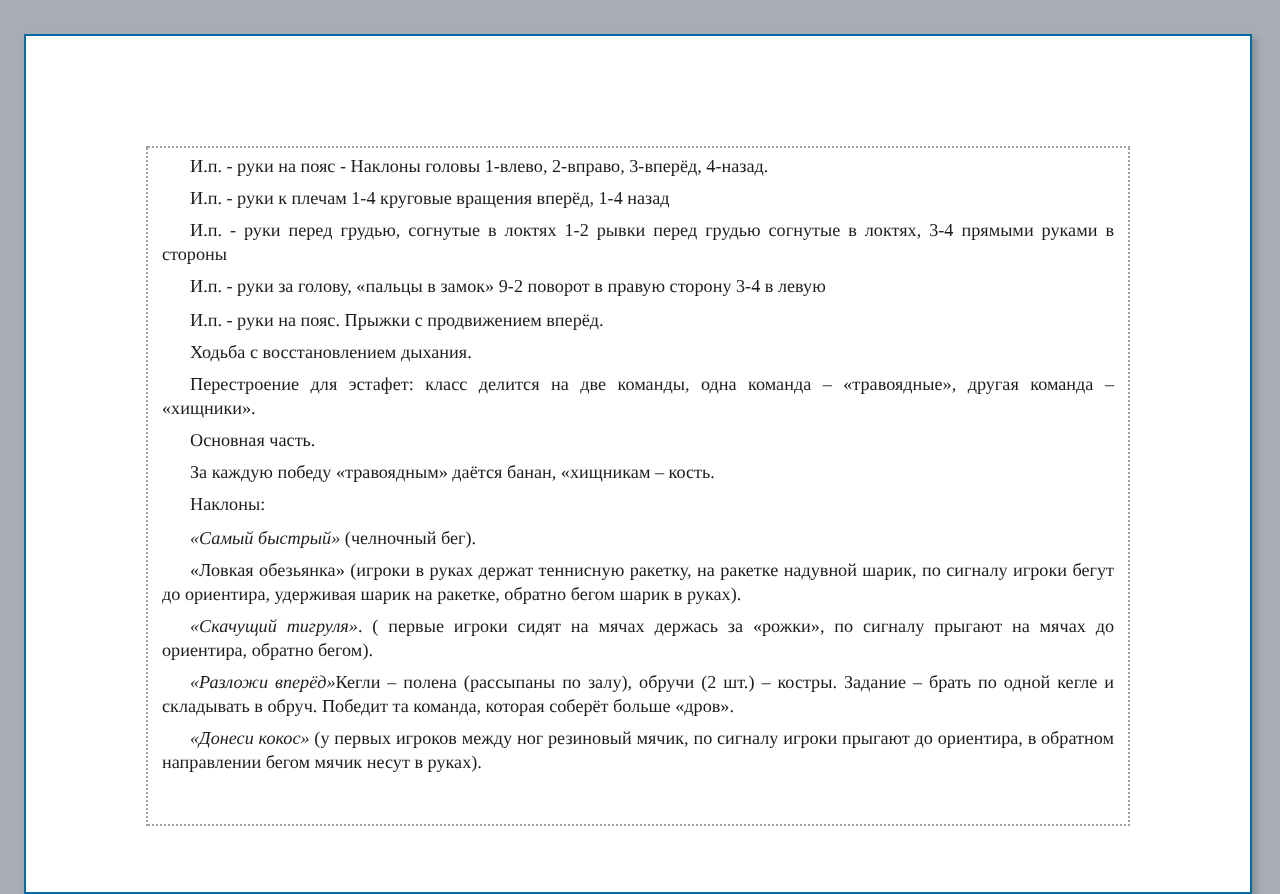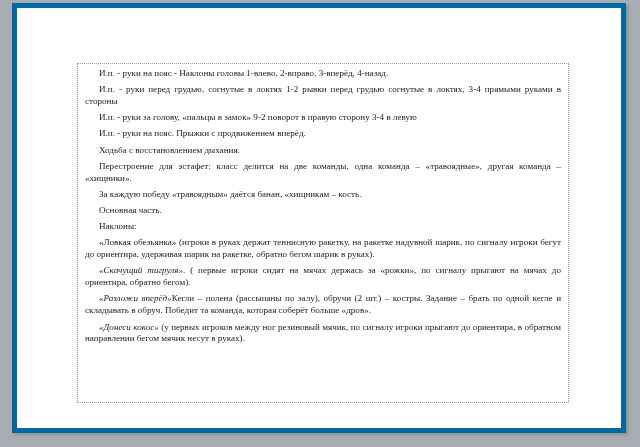--- a/index.html
+++ b/index.html
@@ -11,25 +11,25 @@
     height: 447px;
     background: #a8adb3;
     font-family: "Liberation Serif", "DejaVu Serif", serif;
     overflow: hidden;
   }
 
   
   #page-sheet {
     position: absolute;
     left: 12px;
-    top: 3px;
+    top: 17px;
     width: 614px;
     height: 430px;
     background: #ffffff;
-    border: 5px solid #0369a1;
+    border: 1px solid #0369a1;
     box-shadow: 2px 2px 3px rgba(110,116,124,0.55);
     box-sizing: border-box;
     overflow: hidden;
   }
 
   
   #page-sheet::before {
     content: "";
     position: absolute;
     left: 0; top: 0; right: 0;
@@ -72,27 +72,29 @@
     font-style: italic;
   }
 </style>
 </head>
 <body>
 
 <div id="page-sheet">
   <div id="doc-frame">
     <div id="doc-body">
         <p class="para"><span>И.п. - руки на пояс - Наклоны головы 1-влево, 2-вправо, 3-вперёд, 4-назад.</span></p>
+        <p class="para"><span>И.п. - руки к плечам 1-4 круговые вращения вперёд, 1-4 назад</span></p>
         <p class="para"><span>И.п. - руки перед грудью, согнутые в локтях 1-2 рывки перед грудью согнутые в локтях, 3-4 прямыми руками в стороны</span></p>
         <p class="para"><span>И.п. - руки за голову, «пальцы в замок» 9-2 поворот в правую сторону 3-4 в левую</span></p>
         <p class="para"><span>И.п. - руки на пояс. Прыжки с продвижением вперёд.</span></p>
         <p class="para"><span>Ходьба с восстановлением дыхания.</span></p>
         <p class="para italic"><span>Перестроение для эстафет: класс делится на две команды, одна команда – «травоядные», другая команда – «хищники».</span></p>
+        <p class="para"><span>Основная часть.</span></p>
         <p class="para"><span>За каждую победу «травоядным» даётся банан, «хищникам – кость.</span></p>
-        <p class="para"><span>Основная часть.</span></p>
         <p class="para"><span>Наклоны:</span></p>
+        <p class="para"><span class="lead-italic">«Самый быстрый»</span><span> (челночный бег).</span></p>
         <p class="para"><span>«Ловкая обезьянка» (игроки в руках держат теннисную ракетку, на ракетке надувной шарик, по сигналу игроки бегут до ориентира, удерживая шарик на ракетке, обратно бегом шарик в руках).</span></p>
         <p class="para"><span class="lead-italic">«Скачущий тигруля»</span><span>. ( первые игроки сидят на мячах держась за «рожки», по сигналу прыгают на мячах до ориентира, обратно бегом).</span></p>
         <p class="para"><span class="lead-italic">«Разложи вперёд»</span><span>Кегли – полена (рассыпаны по залу), обручи (2 шт.) – костры. Задание – брать по одной кегле и складывать в обруч. Победит та команда, которая соберёт больше «дров».</span></p>
         <p class="para"><span class="lead-italic">«Донеси кокос»</span><span> (у первых игроков между ног резиновый мячик, по сигналу игроки прыгают до ориентира, в обратном направлении бегом мячик несут в руках).</span></p>
       </div>
   </div>
 </div>
 
 </body></html>

